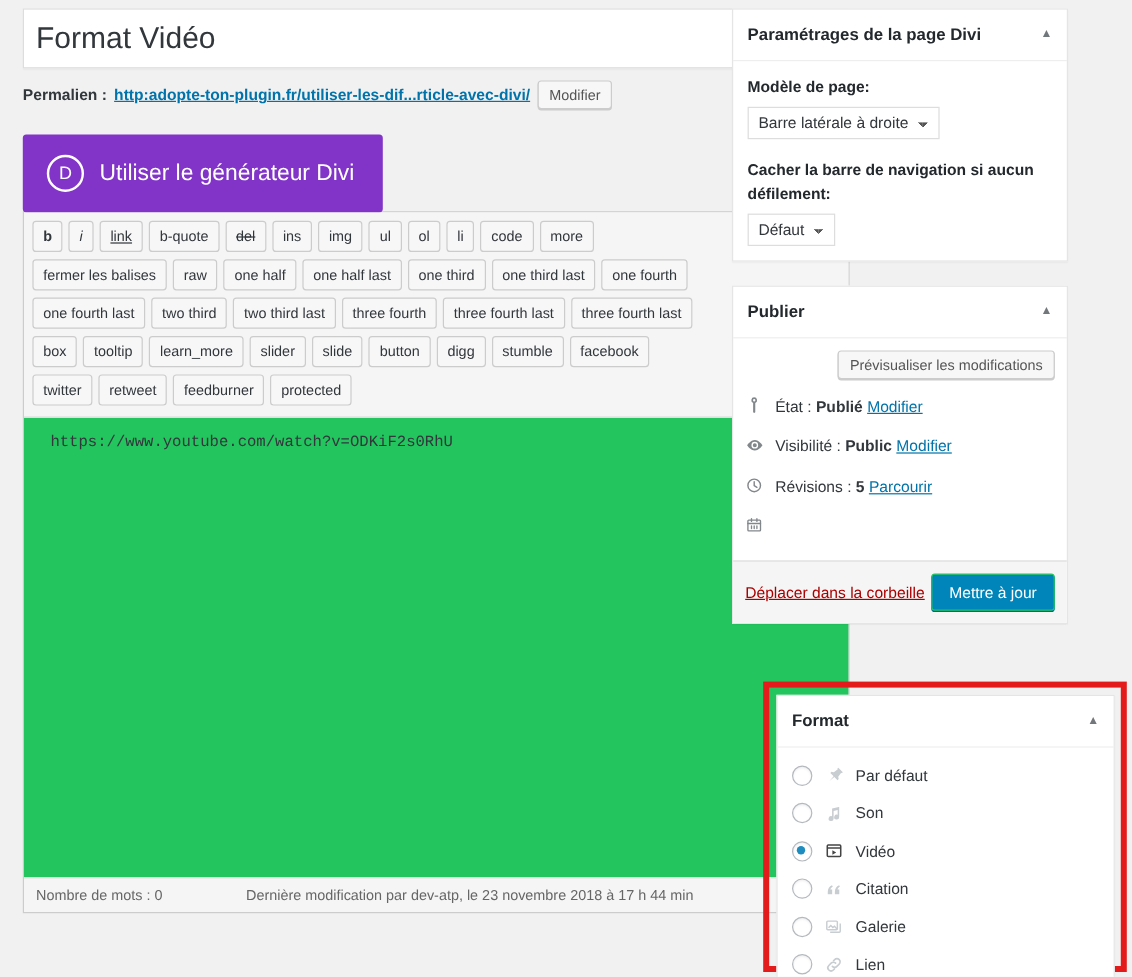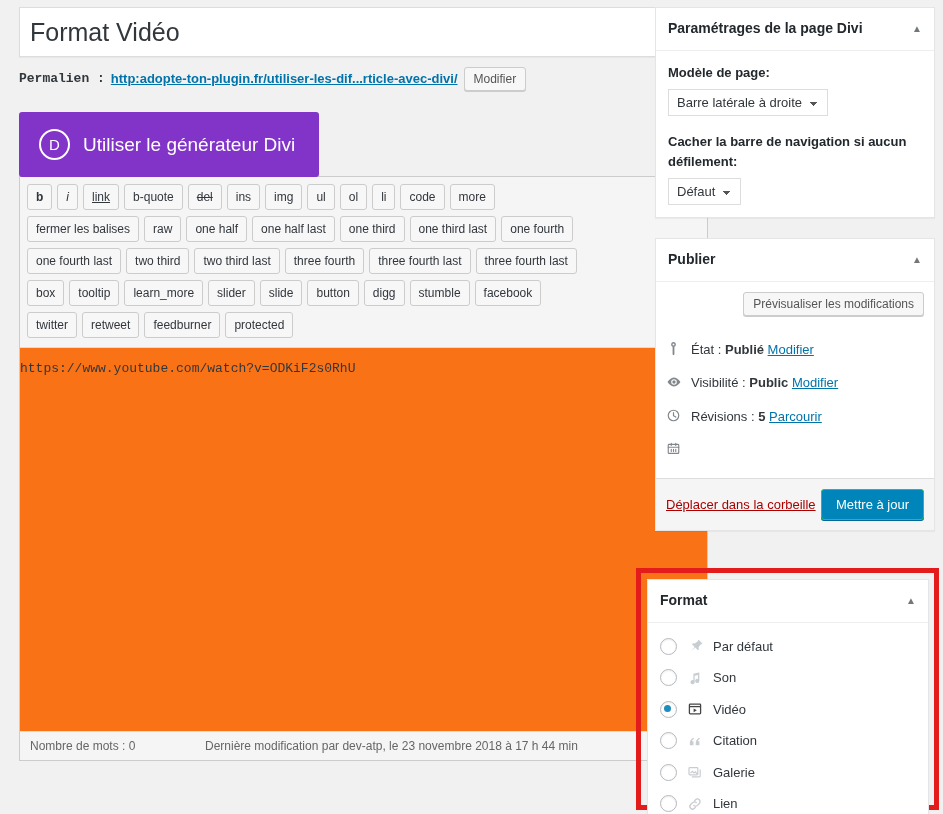--- a/index.html
+++ b/index.html
@@ -54,21 +54,21 @@
 
   .permalink-row {
     margin-top: 10px;
     font-size: 13px;
     color: #32373c;
     display: flex;
     align-items: center;
     gap: 6px;
     line-height: 24px;
   }
-  .permalink-label { font-weight: 700; font-family: Liberation Mono, monospace; }
+  .permalink-label { font-weight: 700; }
   .permalink-link {
     color: #0073aa;
     text-decoration: underline;
     font-weight: 700;
     cursor: pointer;
   }
   .btn-small {
     font-family: "Liberation Sans", sans-serif;
     font-size: 12px;
     line-height: 1;
@@ -186,44 +186,44 @@
     width: 18px; height: 18px;
     cursor: pointer;
   }
   .content-area {
     width: 100%;
     min-height: 383px;
     box-sizing: border-box;
     border: 0;
     outline: none;
     resize: none;
-    background: #f97316;
+    background: #22c55e;
     font-family: "Liberation Mono", monospace;
     font-size: 13px;
     line-height: 1.5;
     color: #32373c;
-    padding: 11px 0;
+    padding: 11px 22px;
     display: block;
   }
   .status-bar {
     display: flex;
     align-items: center;
     background: #f5f5f5;
     border-top: 1px solid #ddd;
     font-size: 12px;
     color: #666;
     padding: 6px 10px;
     height: 16px;
   }
   .wordcount { width: 175px; }
 
   
   .side-col {
     position: absolute;
-    left: 655px;
+    left: 610px;
     top: 7px;
     width: 280px;
   }
   .postbox {
     background: #fff;
     border: 1px solid #e5e5e5;
     box-shadow: 0 1px 1px rgba(0,0,0,.04);
     margin-bottom: 20px;
   }
   .pb-head {
@@ -272,21 +272,21 @@
     background-position:
       calc(100% - 13px) calc(50% + 1px),
       calc(100% - 9px) calc(50% + 1px);
     background-size: 4px 4px, 4px 4px;
     background-repeat: no-repeat;
   }
   .mb-16 { margin-bottom: 16px; }
 
   
   .pb-body-publish { padding: 10px; }
-  .preview-row { text-align: right; margin-bottom: 19px; }
+  .preview-row { text-align: right; margin-bottom: 8px; }
   .misc-line {
     display: flex;
     align-items: flex-start;
     gap: 7px;
     padding: 5px 0 6px 0;
     font-size: 13px;
     line-height: 1.55;
     color: #32373c;
   }
   .misc-ico {

